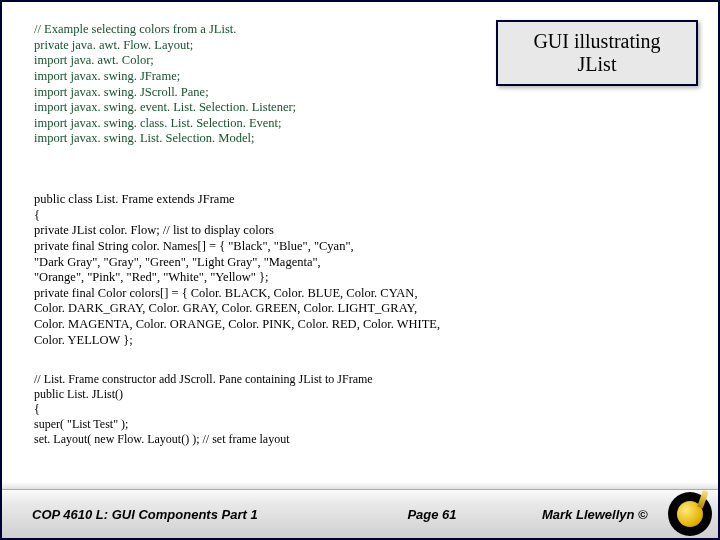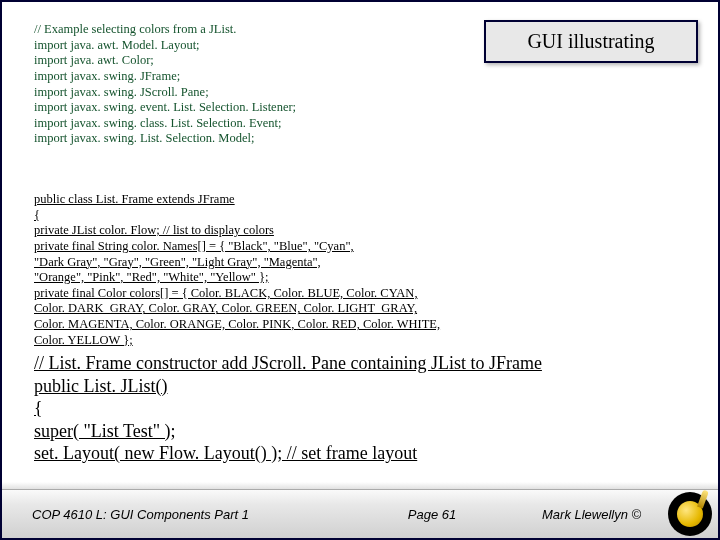--- a/index.html
+++ b/index.html
@@ -14,21 +14,21 @@
     border: 2px solid #000033;
     box-sizing: border-box;
   }
   .title-box {
     position: absolute;
     top: 18px;
     right: 20px;
     width: 190px;
     background: #e8e8e8;
     border: 2px solid #000033;
-    padding: 8px 10px;
+    padding: 8px 4px;
     text-align: center;
     font-size: 20px;
     line-height: 1.15;
     box-shadow: 2px 2px 4px rgba(0,0,0,0.3);
   }
   .code-area {
     position: absolute;
     top: 20px;
     left: 32px;
     width: 460px;
@@ -40,39 +40,39 @@
   .block2 {
     position: absolute;
     top: 190px;
     left: 32px;
     width: 600px;
     font-size: 12.5px;
     line-height: 1.25;
   }
   .block3 {
     position: absolute;
-    top: 350px;
+    top: 370px;
     left: 32px;
     width: 600px;
-    font-size: 18px;
+    font-size: 12px;
     line-height: 1.25;
   }
-  .block2 p, .block3 p { margin: 0; text-decoration: underline; }
+  .block2 p, .block3 p { margin: 0; }
   .footer-bar {
     position: absolute;
     bottom: 0;
     left: 0;
     width: 100%;
     height: 48px;
     background: linear-gradient(to bottom, #fafafa 0%, #e8e8e8 30%, #d0d0d0 100%);
     border-top: 1px solid #aaa;
     display: flex;
     align-items: center;
     font-family: Arial, sans-serif;
-    font-weight: normal;
+    font-weight: bold;
     font-style: italic;
     font-size: 13px;
   }
   .footer-left {
     flex: 0 0 300px;
     padding-left: 30px;
   }
   .footer-mid {
     flex: 0 0 200px;
     text-align: center;
@@ -121,25 +121,26 @@
     width: 100%;
     height: 8px;
     background: linear-gradient(to bottom, rgba(255,255,255,0) 0%, #ddd 100%);
   }
 </style>
 </head>
 <body>
 
 <div class="title-box">
   <div>GUI illustrating</div>
+  <div>JList</div>
 </div>
 
 <div class="code-area">
   <p>// Example selecting colors from a JList.</p>
-  <p>import java. awt. Model. Layout;</p>
+  <p>private java. awt. Flow. Layout;</p>
   <p>import java. awt. Color;</p>
   <p>import javax. swing. JFrame;</p>
   <p>import javax. swing. JScroll. Pane;</p>
   <p>import javax. swing. event. List. Selection. Listener;</p>
   <p>import javax. swing. class. List. Selection. Event;</p>
   <p>import javax. swing. List. Selection. Model;</p>
 </div>
 
 <div class="block2">
   <p>public class List. Frame extends JFrame</p>

